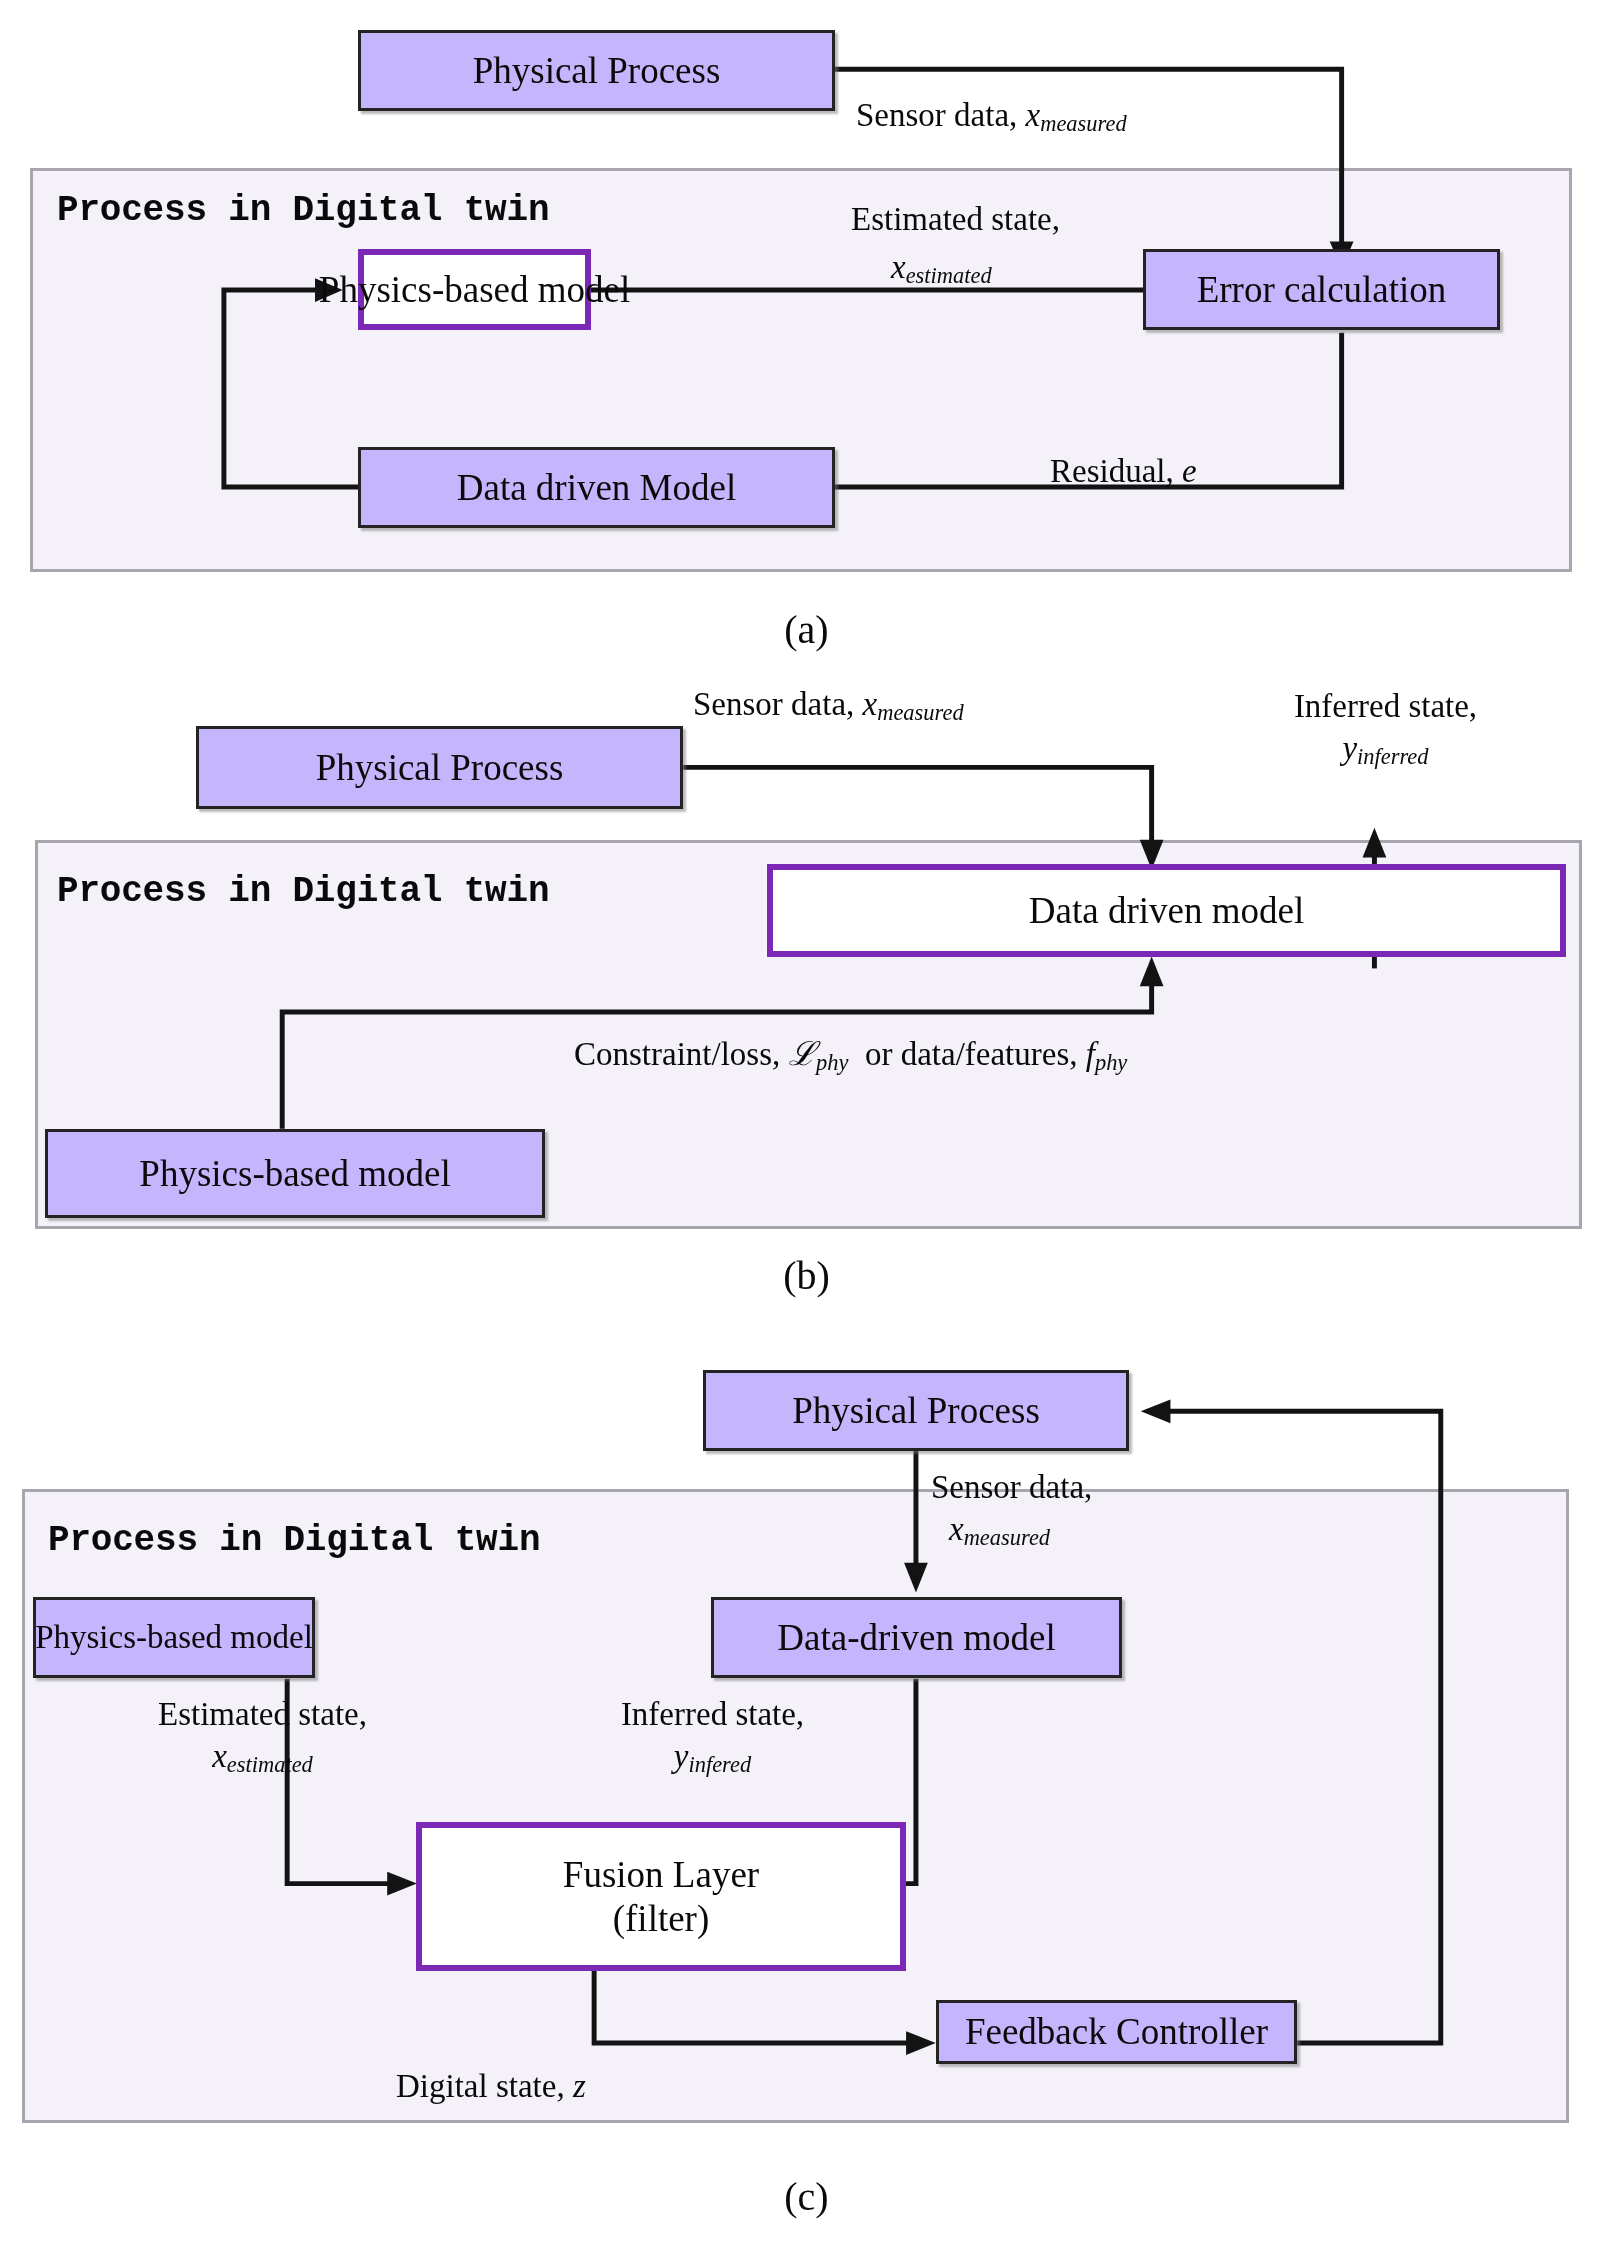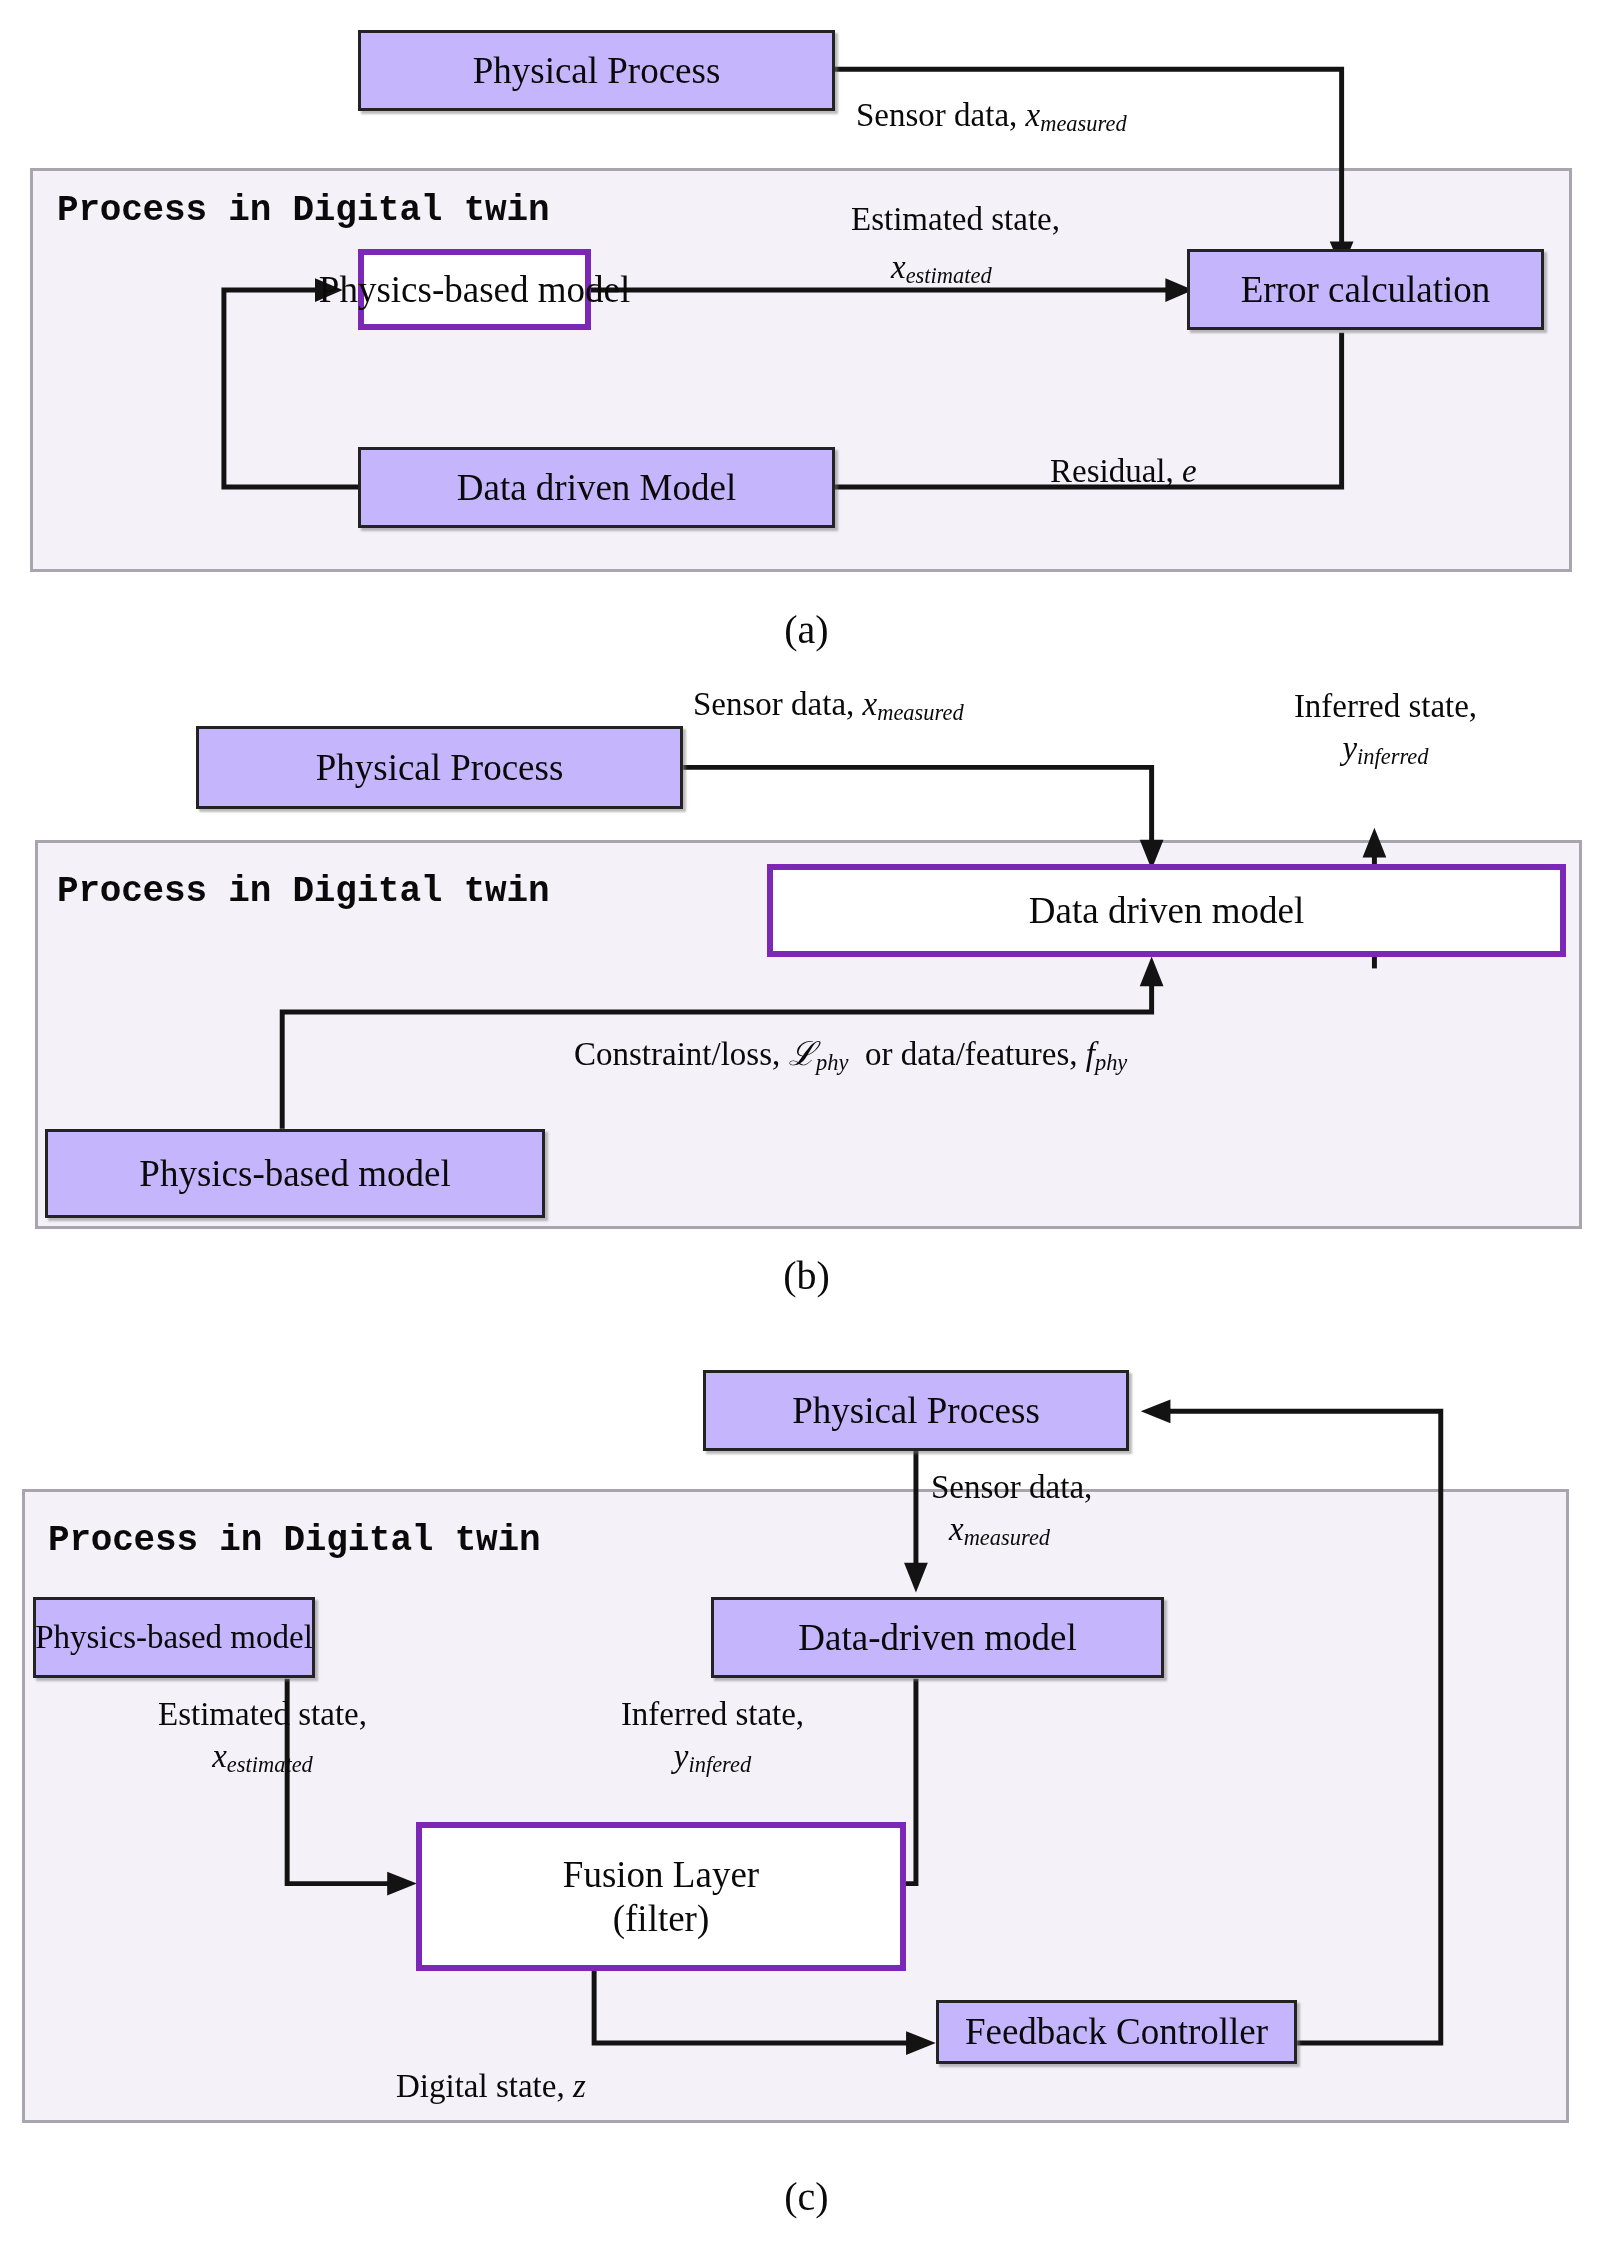--- a/index.html
+++ b/index.html
@@ -120,21 +120,21 @@
     <polygon points="620,492 648,480 648,504"></polygon>
 
     <polyline points="362,492 226,492 226,293 326,293"></polyline>
     <polygon points="346,293 318,281 318,305"></polygon>
   </svg>
 
   <div class="nbox" style="left:358px; top:30px; width:477px; height:81px;">Physical Process</div>
 
   <div class="pbox" style="left:358px; top:249px; width:233px; height:81px;">Physics-based model</div>
 
-  <div class="nbox" style="left:1143px; top:249px; width:357px; height:81px;margin-left:44px;">Error calculation</div>
+  <div class="nbox" style="left:1143px; top:249px; width:357px; height:81px;">Error calculation</div>
 
   <div class="nbox" style="left:358px; top:447px; width:477px; height:81px;">Data driven Model</div>
 
   <div class="lbl" style="left:856px; top:94px;">
     <span>Sensor data,</span>
     <span class="mathvar"><span>x</span><sub>measured</sub></span>
   </div>
 
   <div class="lbl" style="left:851px; top:198px;">
     <span>Estimated state,</span>
@@ -221,21 +221,21 @@
     <polyline points="1310,723 1455,723 1455,85 1175,85"></polyline>
     <polygon points="1152,85 1182,73 1182,97"></polygon>
   </svg>
 
   <div class="nbox" style="left:703px; top:43px; width:426px; height:81px;">Physical Process</div>
 
   <div class="nbox" style="left:33px; top:270px; width:282px; height:81px;">
       <span style="font-size:33px">Physics-based model</span>
     </div>
 
-  <div class="nbox" style="left:711px; top:270px; width:453px; height:81px;">Data-driven model</div>
+  <div class="nbox" style="left:711px; top:270px; width:411px; height:81px;">Data-driven model</div>
 
   <div class="pbox" style="left:416px; top:495px; width:490px; height:149px;">
     <div>Fusion Layer</div>
     <div>(filter)</div>
   </div>
 
   <div class="nbox" style="left:936px; top:673px; width:361px; height:64px;">Feedback Controller</div>
 
   <div class="lbl" style="left:931px; top:139px; width:297px; text-align:left;">
     <div>Sensor data,</div>

